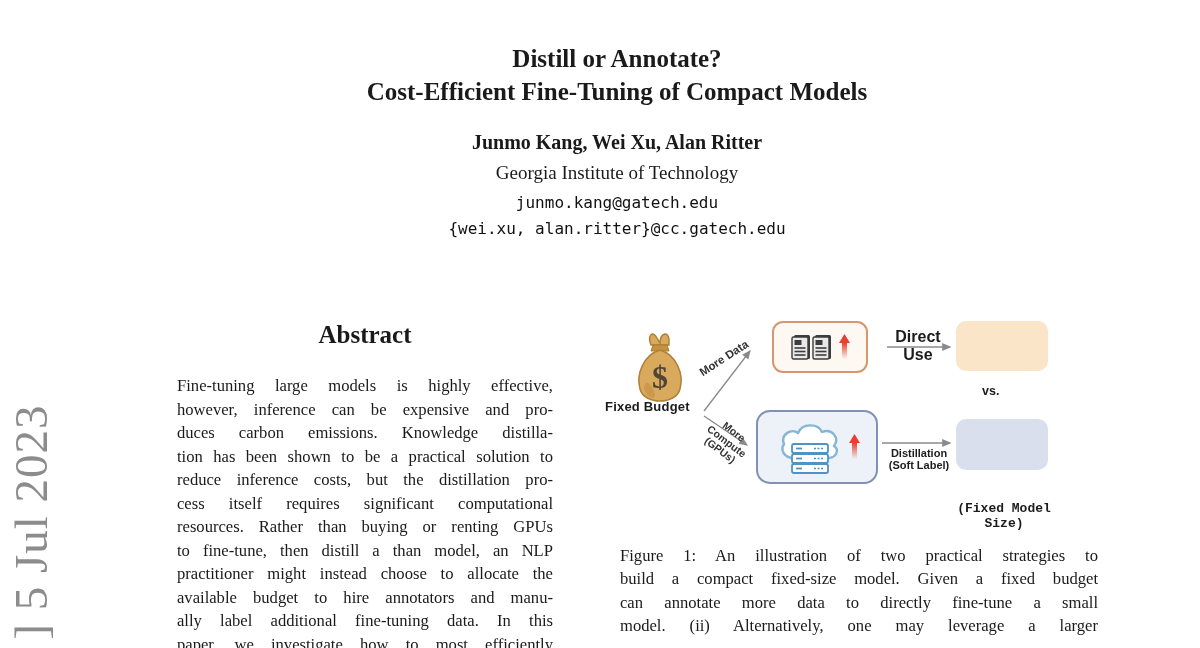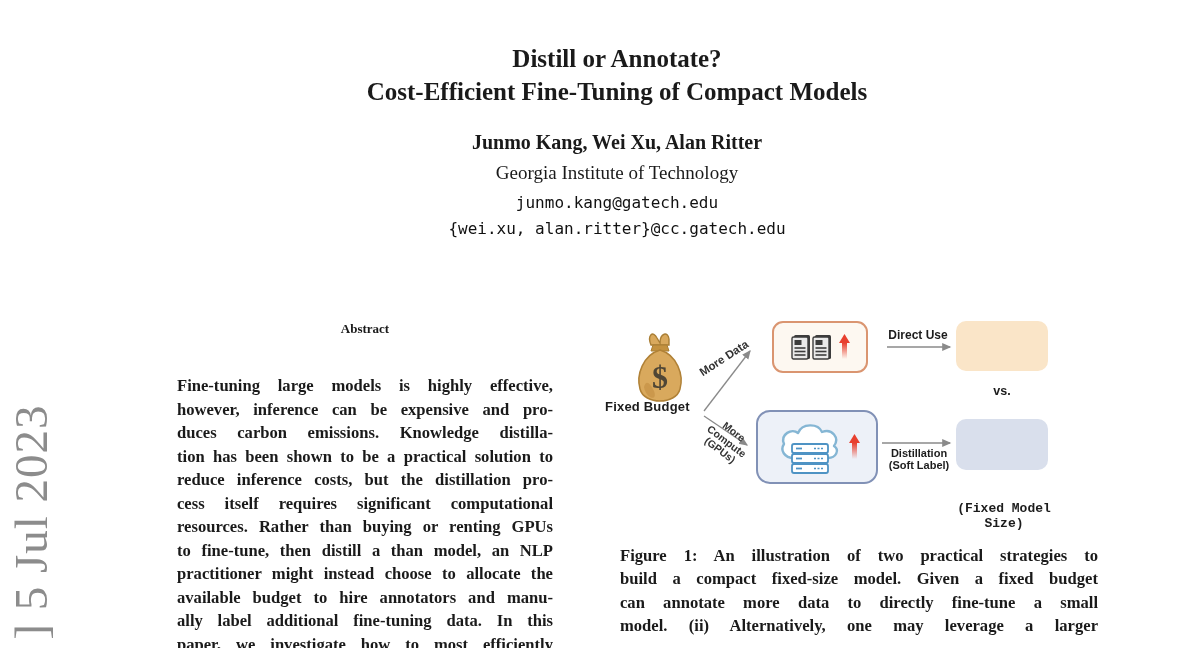--- a/index.html
+++ b/index.html
@@ -32,50 +32,50 @@
   .email1, .email2 {
     position:absolute; left:0; width:1234px; text-align:center;
     font-family:"DejaVu Sans Mono", monospace; font-size:16px; color:#111;
   }
   .email1 { top:193px; }
   .email2 { top:219px; }
 
   
   .abstract-heading {
     position:absolute; top:321px; left:177px; width:376px; text-align:center;
-    font-size:13px; font-weight:bold;
+    font-size:25px; font-weight:bold;
   }
   .abstract-body {
     position:absolute; top:374px; left:177px; width:376px;
     font-size:16.6px; line-height:23.5px;
   }
   .abstract-body .tline, .caption .tline {
-    text-align:justify; text-align-last:justify; white-space:nowrap;font-weight:bold;
+    text-align:justify; text-align-last:justify; white-space:nowrap;
   }
 
   
   .caption {
     position:absolute; top:544px; left:620px; width:478px;
     font-size:16.6px; line-height:23.3px;
   }
 
   
   .figure { position:absolute; left:620px; top:300px; width:480px; height:248px;
     font-family:"Liberation Sans", sans-serif; }
   .figure svg.arrows { position:absolute; left:0; top:0; }
   .moneybag { position:absolute; left:14px; top:29px; }
   .lbl { position:absolute; font-weight:bold; color:#1c1c1c; }
   .budget-label { left:-15px; top:99px; width:110px; text-align:left; font-size:13px; letter-spacing:.2px; }
   .more-data-label { left:76px; top:52px; font-size:11.5px; transform:rotate(-33deg); color:#333; }
   .more-compute-label { left:84px; top:124px; font-size:10.5px; line-height:11.5px;
     text-align:center; transform:rotate(37deg); white-space:pre-line; color:#333; }
-  .direct-use-label { left:266px; top:28px; width:64px; text-align:center; font-size:12px; }
+  .direct-use-label { left:266px; top:28px; width:64px; text-align:center; font-size:16px; }
   .distillation-label { left:268px; top:147px; width:62px; text-align:center;
     font-size:11px; line-height:12px; white-space:pre-line; }
-  .vs-label { left:362px; top:84px; width:40px; text-align:center; font-size:12.5px; }
+  .vs-label { left:362px; top:84px; width:40px; text-align:left; font-size:12.5px; }
   .fixed-size-label { left:330px; top:201px; width:108px; text-align:center; font-size:13px;font-family:Liberation Mono, monospace; }
 
   .annotate-box {
     position:absolute; left:152px; top:21px; width:96px; height:52px;
     background:var(--annotate_fill); border:2px solid var(--annotate_border);
     border-radius:11px; display:flex; align-items:center; justify-content:center; gap:2px;
   }
   .distill-box {
     position:absolute; left:136px; top:110px; width:122px; height:74px;
     background:var(--distill_fill); border:2.5px solid var(--distill_border);

